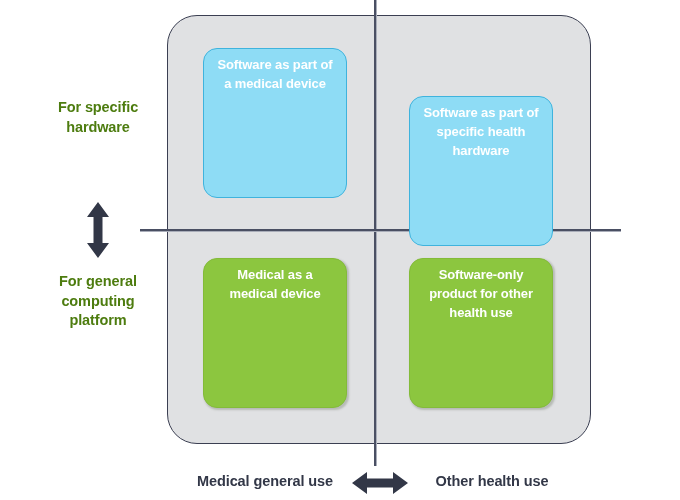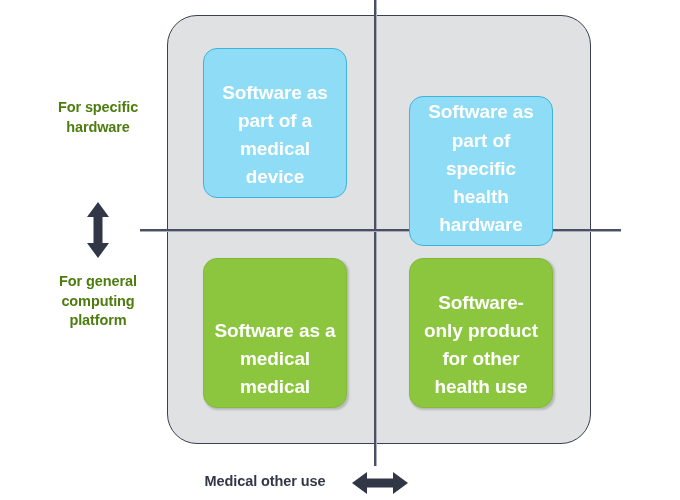--- a/index.html
+++ b/index.html
@@ -71,26 +71,26 @@
     border: 1.4px solid #3b3f52;
     border-radius: 30px;
     box-sizing: border-box;
   }
 
   
   .quad-box {
     position: absolute;
     box-sizing: border-box;
     display: flex;
-    align-items: flex-end;
+    align-items: flex-start;
     justify-content: center;
     text-align: center;
     color: #ffffff;
     font-weight: bold;
-    font-size: 19px;
+    font-size: 13px;
     line-height: 1.48;
     letter-spacing: -0.1px;
     padding: 6px 10px;
   }
 
   .quad-box.blue {
     background: #8edcf5;
     border: 1.6px solid #3fb3dd;
     border-radius: 14px;
   }
@@ -178,42 +178,43 @@
 
   <div class="quad-box blue" id="box-top-left">
     <span>Software as part of a medical device</span>
   </div>
 
   <div class="quad-box blue" id="box-top-right">
     <span>Software as part of specific health hardware</span>
   </div>
 
   <div class="quad-box green" id="box-bottom-left">
-    <span>Software as a medical medical</span>
+    <span>Medical as a medical device</span>
   </div>
 
   <div class="quad-box green" id="box-bottom-right">
     <span>Software-only product for other health use</span>
   </div>
 
   <div class="axis-label" id="label-y-top">For specific
 hardware</div>
 
   <div class="axis-label" id="label-y-bottom">For general
 computing
 platform</div>
 
   <div class="arrow-vertical">
     <svg viewBox="0 0 26 56" xmlns="http://www.w3.org/2000/svg">
       <polygon points="13,0 24,15 17.5,15 17.5,41 24,41 13,56 2,41 8.5,41 8.5,15 2,15" fill="#323747"></polygon>
     </svg>
   </div>
 
-  <div id="label-x-left">Medical other use</div>
-
+  <div id="label-x-left">Medical general use</div>
+
+  <div id="label-x-right">Other health use</div>
 
   <div class="arrow-horizontal">
     <svg viewBox="0 0 56 26" xmlns="http://www.w3.org/2000/svg">
       <polygon points="0,13 15,2 15,8.5 41,8.5 41,2 56,13 41,24 41,17.5 15,17.5 15,24" fill="#323747"></polygon>
     </svg>
   </div>
 
 </div>
 
 </body></html>

